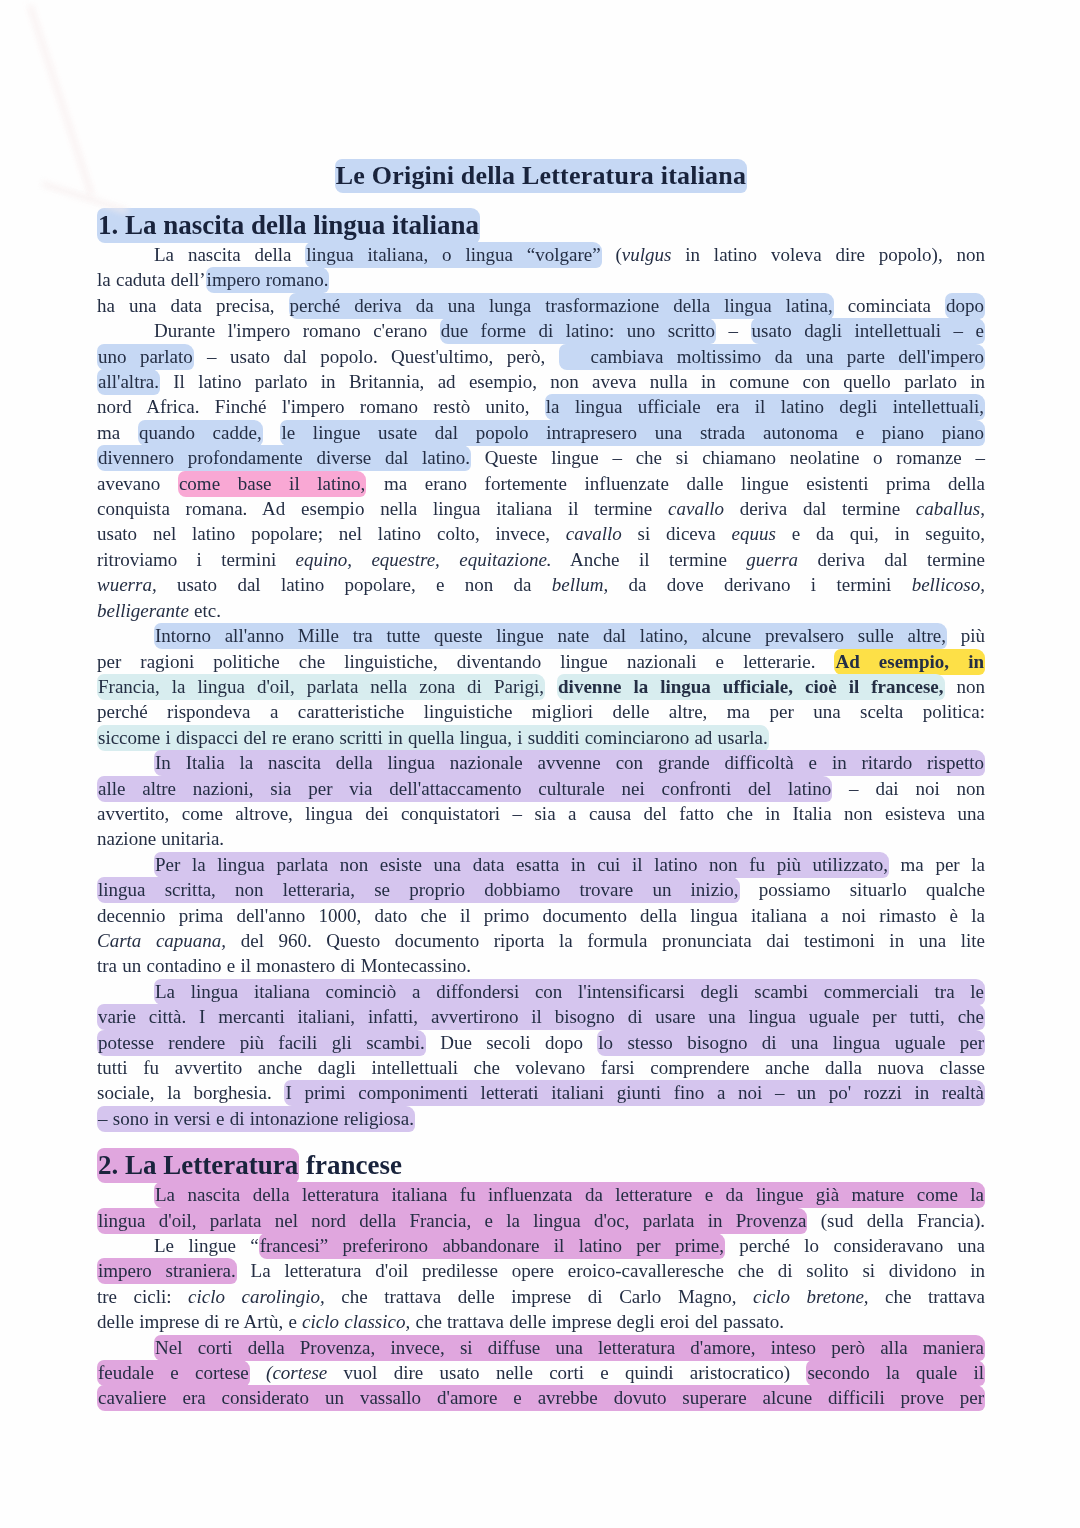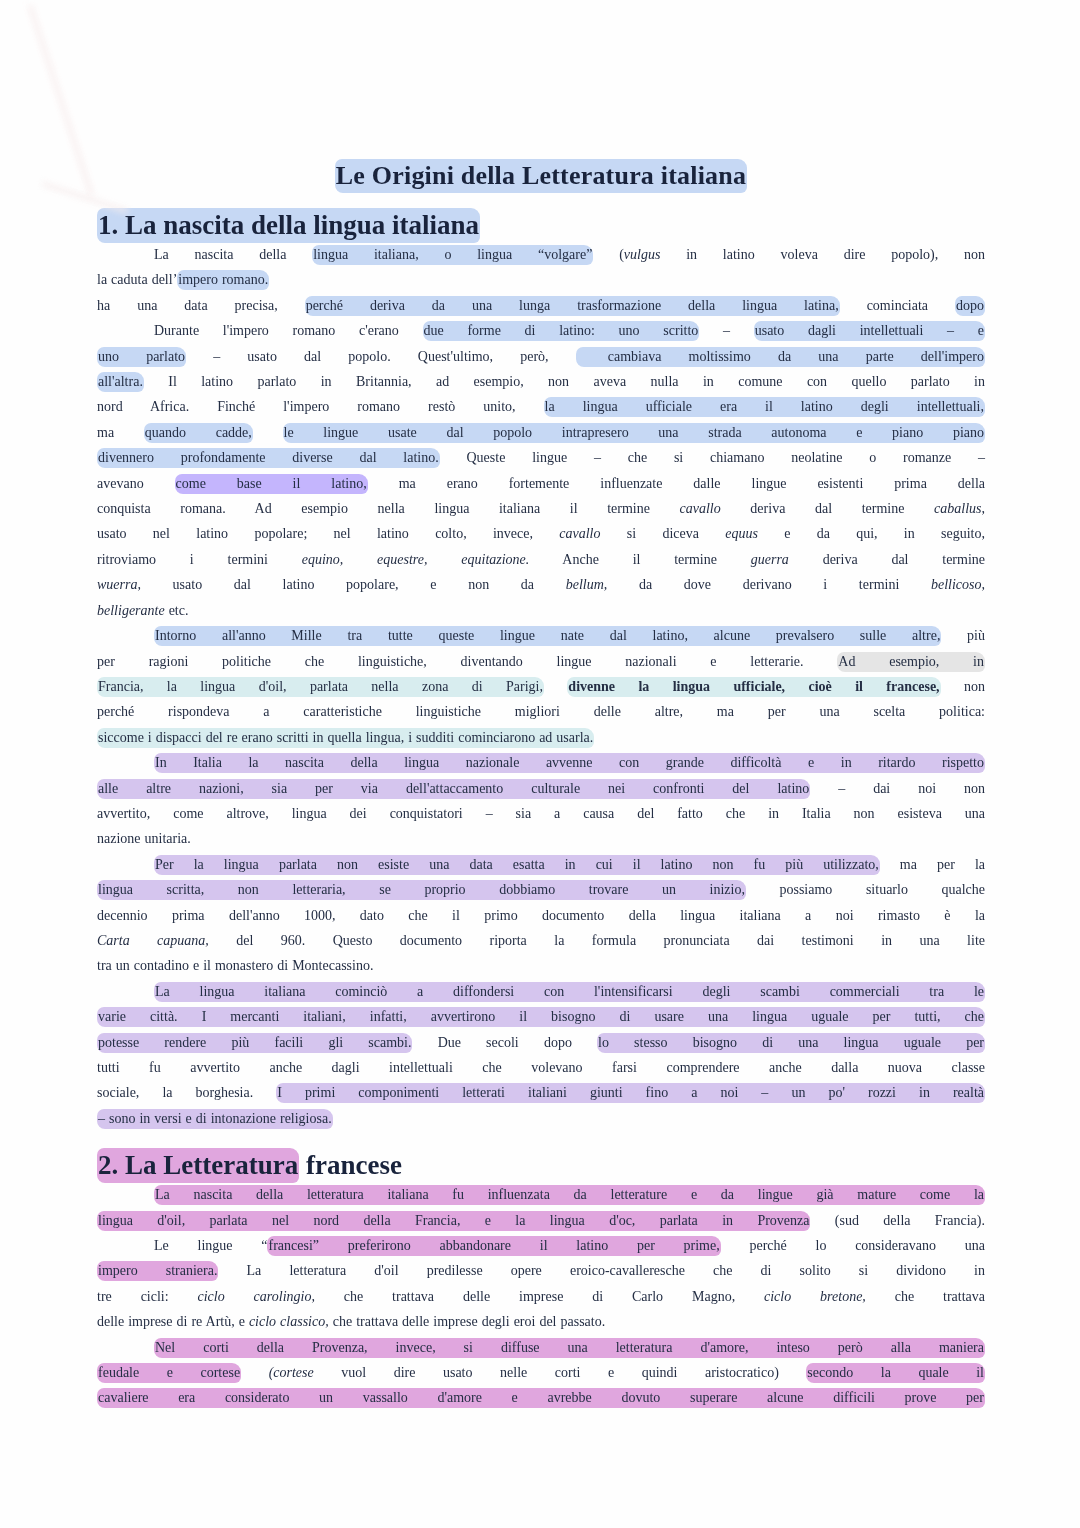--- a/index.html
+++ b/index.html
@@ -28,21 +28,21 @@
     text-align: center; font-weight: 700; font-size: 26px; line-height: 36px;
     margin: 0 0 18px 0; color: #19233c; letter-spacing: .2px;
   }
   .heading {
     font-weight: 700; font-size: 27px; line-height: 27px; margin: 0 0 3px 0;
     color: #19233c;
   }
   .heading.mt { margin-top: 21px; }
   .para { margin: 0; }
   .line {
-    font-size: 14px; line-height: 25.4px;
+    font-size: 19px; line-height: 25.4px;
     text-align: justify; text-align-last: justify;
     word-spacing: .5px;
   }
   .line.last { text-align-last: left; }
   .line.indent { text-indent: 57px; }
   .it { font-style: italic; }
   .hl {
     border-radius: 7px 9px 6px 8px;
     padding: 2px 1px 3px 1px;
     box-decoration-break: clone;
@@ -64,30 +64,30 @@
         <div class="line last"><span>la caduta dell’</span><span class="hl" style="background-color: rgb(198, 216, 244);">impero romano.</span></div>
         <div class="line"><span>ha una data precisa, </span><span class="hl" style="background-color: rgb(198, 216, 244);">perché deriva da una lunga trasformazione della lingua latina,</span><span> cominciata </span><span class="hl" style="background-color: rgb(198, 216, 244);">dopo</span></div>
       </div>
       <div class="para">
         <div class="line indent"><span>Durante l'impero romano c'erano </span><span class="hl" style="background-color: rgb(198, 216, 244);">due forme di latino: uno scritto</span><span> – </span><span class="hl" style="background-color: rgb(198, 216, 244);">usato dagli intellettuali – e</span></div>
         <div class="line"><span class="hl" style="background-color: rgb(198, 216, 244);">uno parlato</span><span> – usato dal popolo. Quest'ultimo, però, </span><span class="hl" style="background-color: rgb(198, 216, 244); padding-left: 32px;">cambiava moltissimo da una parte dell'impero</span></div>
         <div class="line"><span class="hl" style="background-color: rgb(198, 216, 244);">all'altra.</span><span> Il latino parlato in Britannia, ad esempio, non aveva nulla in comune con quello parlato in</span></div>
         <div class="line"><span>nord Africa. Finché l'impero romano restò unito, </span><span class="hl" style="background-color: rgb(198, 216, 244);">la lingua ufficiale era il latino degli intellettuali,</span></div>
         <div class="line"><span>ma </span><span class="hl" style="background-color: rgb(198, 216, 244);">quando cadde,</span><span> </span><span class="hl" style="background-color: rgb(198, 216, 244);">le lingue usate dal popolo intrapresero una strada autonoma e piano piano</span></div>
         <div class="line"><span class="hl" style="background-color: rgb(198, 216, 244);">divennero profondamente diverse dal latino.</span><span> Queste lingue – che si chiamano neolatine o romanze –</span></div>
-        <div class="line"><span>avevano </span><span class="hl" style="background-color: #c4b5fd;">come base il latino,</span><span> ma erano fortemente influenzate dalle lingue esistenti prima della</span></div>
+        <div class="line"><span>avevano </span><span class="hl" style="background-color: #f9a8d4;">come base il latino,</span><span> ma erano fortemente influenzate dalle lingue esistenti prima della</span></div>
         <div class="line"><span>conquista romana. Ad esempio nella lingua italiana il termine </span><span class="it">cavallo</span><span> deriva dal termine </span><span class="it">caballus</span><span>,</span></div>
         <div class="line"><span>usato nel latino popolare; nel latino colto, invece, </span><span class="it">cavallo</span><span> si diceva </span><span class="it">equus</span><span> e da qui, in seguito,</span></div>
         <div class="line"><span>ritroviamo i termini </span><span class="it">equino, equestre, equitazione.</span><span> Anche il termine </span><span class="it">guerra</span><span> deriva dal termine</span></div>
         <div class="line"><span class="it">wuerra,</span><span> usato dal latino popolare, e non da </span><span class="it">bellum,</span><span> da dove derivano i termini </span><span class="it">bellicoso,</span></div>
         <div class="line last"><span class="it">belligerante</span><span> etc.</span></div>
       </div>
       <div class="para">
         <div class="line indent"><span class="hl" style="background-color: rgb(198, 216, 244);">Intorno all'anno Mille tra tutte queste lingue nate dal latino, alcune prevalsero sulle altre,</span><span> più</span></div>
-        <div class="line"><span>per ragioni politiche che linguistiche, diventando lingue nazionali e letterarie. </span><span class="hl" style="background-color: #e5e5e5;">Ad esempio, in</span></div>
+        <div class="line"><span>per ragioni politiche che linguistiche, diventando lingue nazionali e letterarie. </span><span class="hl" style="background-color: #fde047; font-weight: bold;">Ad esempio, in</span></div>
         <div class="line"><span class="hl" style="background-color: rgb(216, 237, 239);">Francia, la lingua d'oil, parlata nella zona di Parigi,</span><span> </span><span class="hl" style="background-color: rgb(216, 237, 239); font-weight: bold;">divenne la lingua ufficiale, cioè il francese,</span><span> non</span></div>
         <div class="line"><span>perché rispondeva a caratteristiche linguistiche migliori delle altre, ma per una scelta politica:</span></div>
         <div class="line last"><span class="hl" style="background-color: rgb(216, 237, 239);">siccome i dispacci del re erano scritti in quella lingua, i sudditi cominciarono ad usarla.</span></div>
       </div>
       <div class="para">
         <div class="line indent"><span class="hl" style="background-color: rgb(213, 197, 238);">In Italia la nascita della lingua nazionale avvenne con grande difficoltà e in ritardo rispetto</span></div>
         <div class="line"><span class="hl" style="background-color: rgb(213, 197, 238);">alle altre nazioni, sia per via dell'attaccamento culturale nei confronti del latino</span><span> – dai noi non</span></div>
         <div class="line"><span>avvertito, come altrove, lingua dei conquistatori – sia a causa del fatto che in Italia non esisteva una</span></div>
         <div class="line last"><span>nazione unitaria.</span></div>
       </div>

